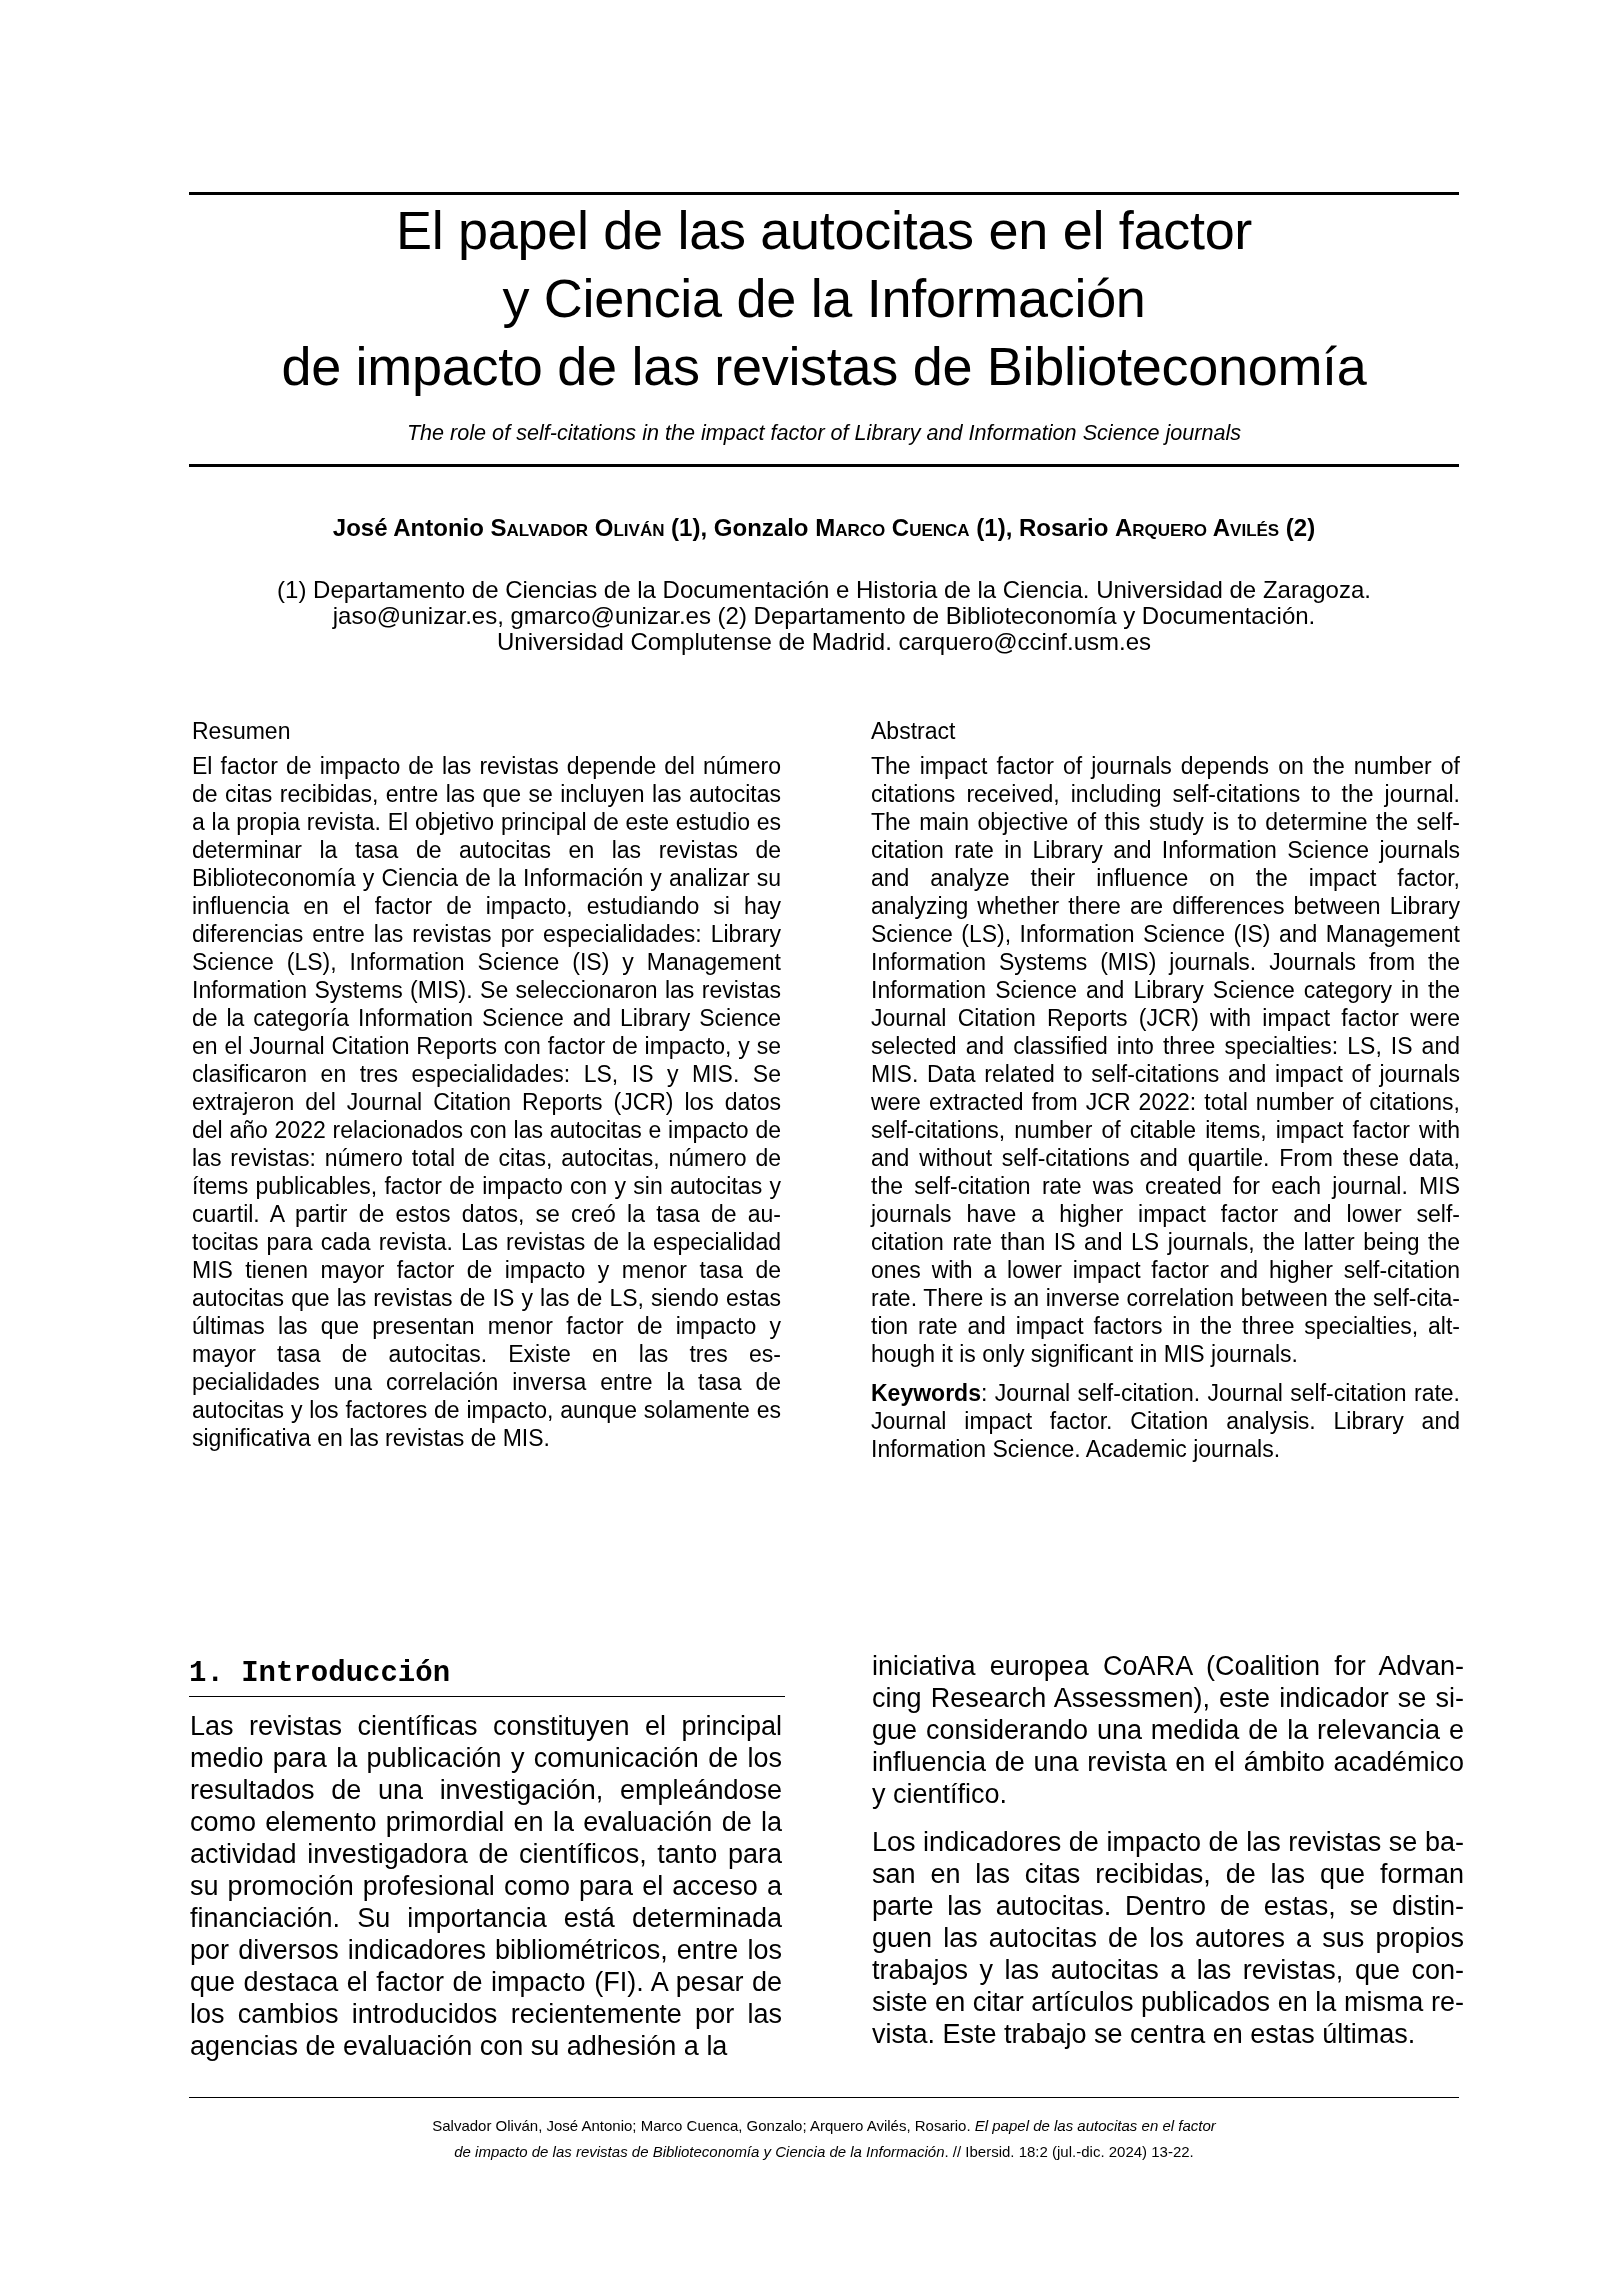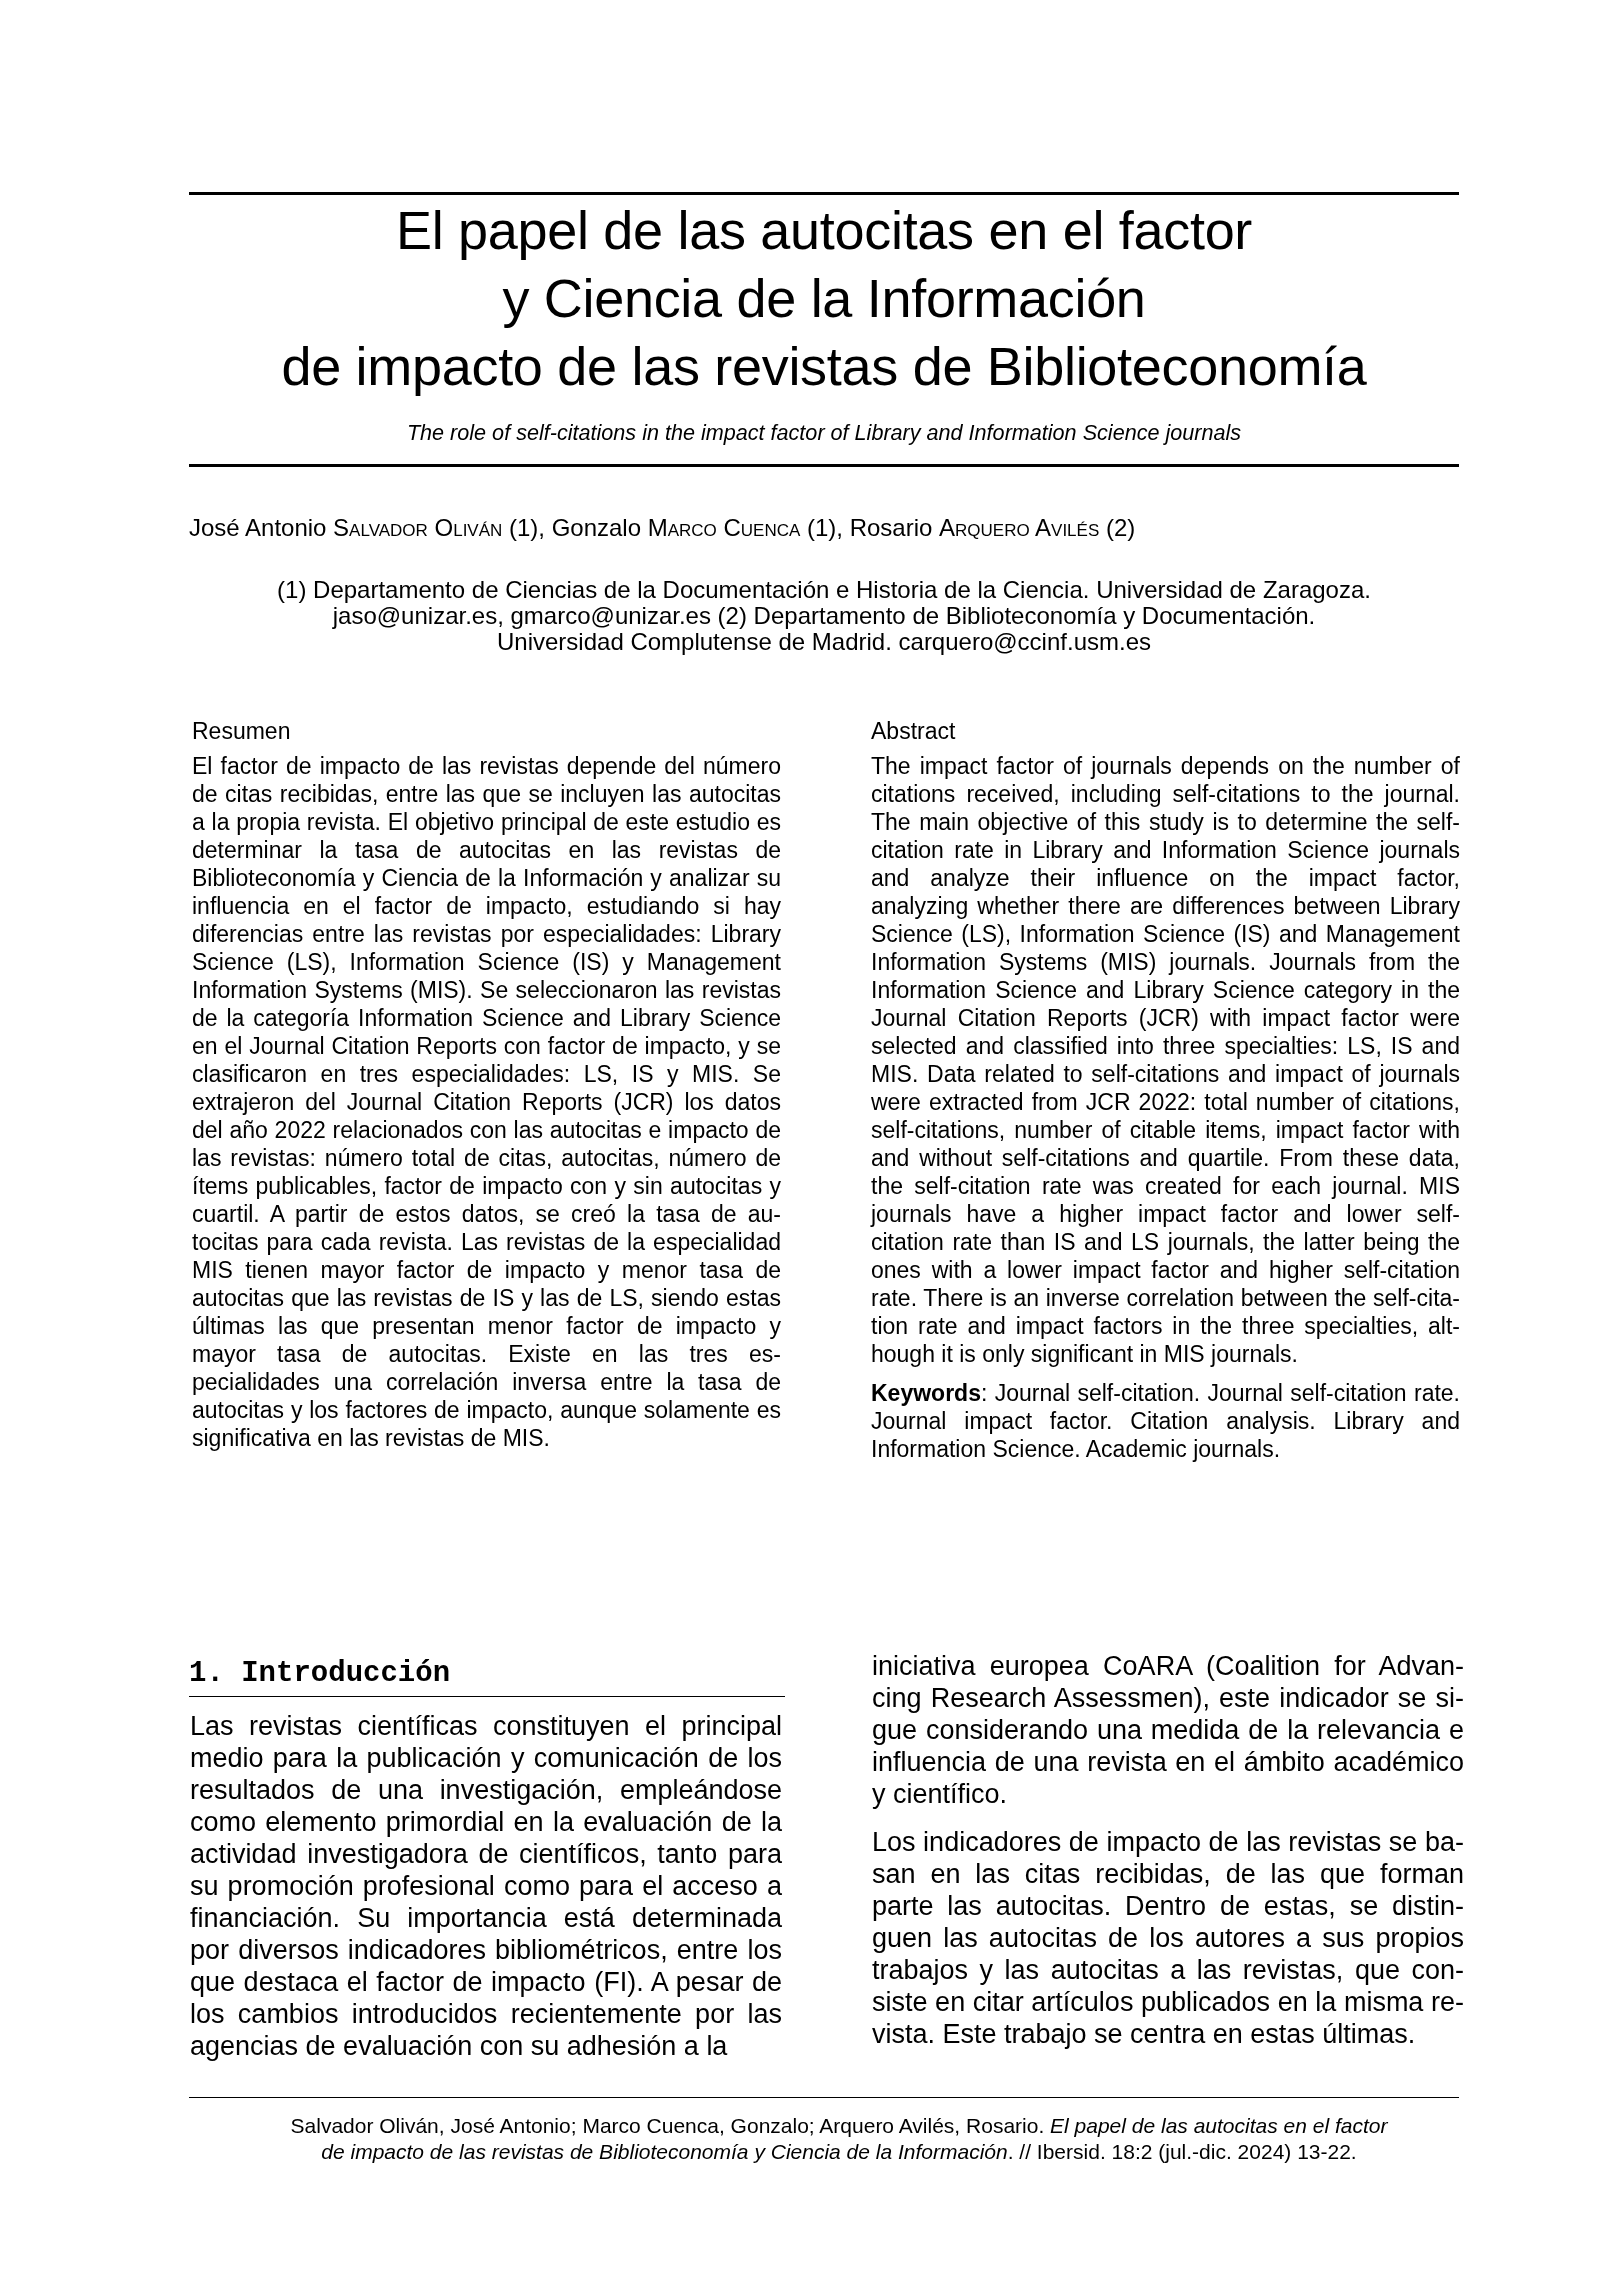--- a/index.html
+++ b/index.html
@@ -40,23 +40,24 @@
     text-align: center;
     font-size: 21.6px;
     line-height: 26px;
     font-style: italic;
   }
   .authors {
     position: absolute;
     left: 189px;
     width: 1270px;
     top: 513px;
+    text-align: center;
     font-size: 24px;
     line-height: 30px;
-    font-weight: normal;
+    font-weight: bold;
   }
   .authors .sc { font-variant: small-caps; }
   .affil {
     position: absolute;
     left: 189px;
     width: 1270px;
     top: 577px;
     text-align: center;
     font-size: 24px;
     line-height: 26px;
@@ -98,25 +99,25 @@
     font-size: 27px;
     line-height: 32px;
     text-align: justify;
   }
   .body-col p { margin: 0 0 15.7px 0; }
   .body-col.left { left: 190px; top: 1710px; }
   .body-col.right { left: 872px; top: 1650px; }
 
   .footer {
     position: absolute;
-    left: 204px;
+    left: 189px;
     width: 1270px;
     top: 2113px;
     text-align: center;
-    font-size: 21px;
+    font-size: 15px;
     line-height: 26px;
   }
   .footer .it { font-style: italic; }
 </style>
 </head>
 <body>
 
 <div class="rule thick" style="top:192px;"></div>
 
 <h1 class="title">

